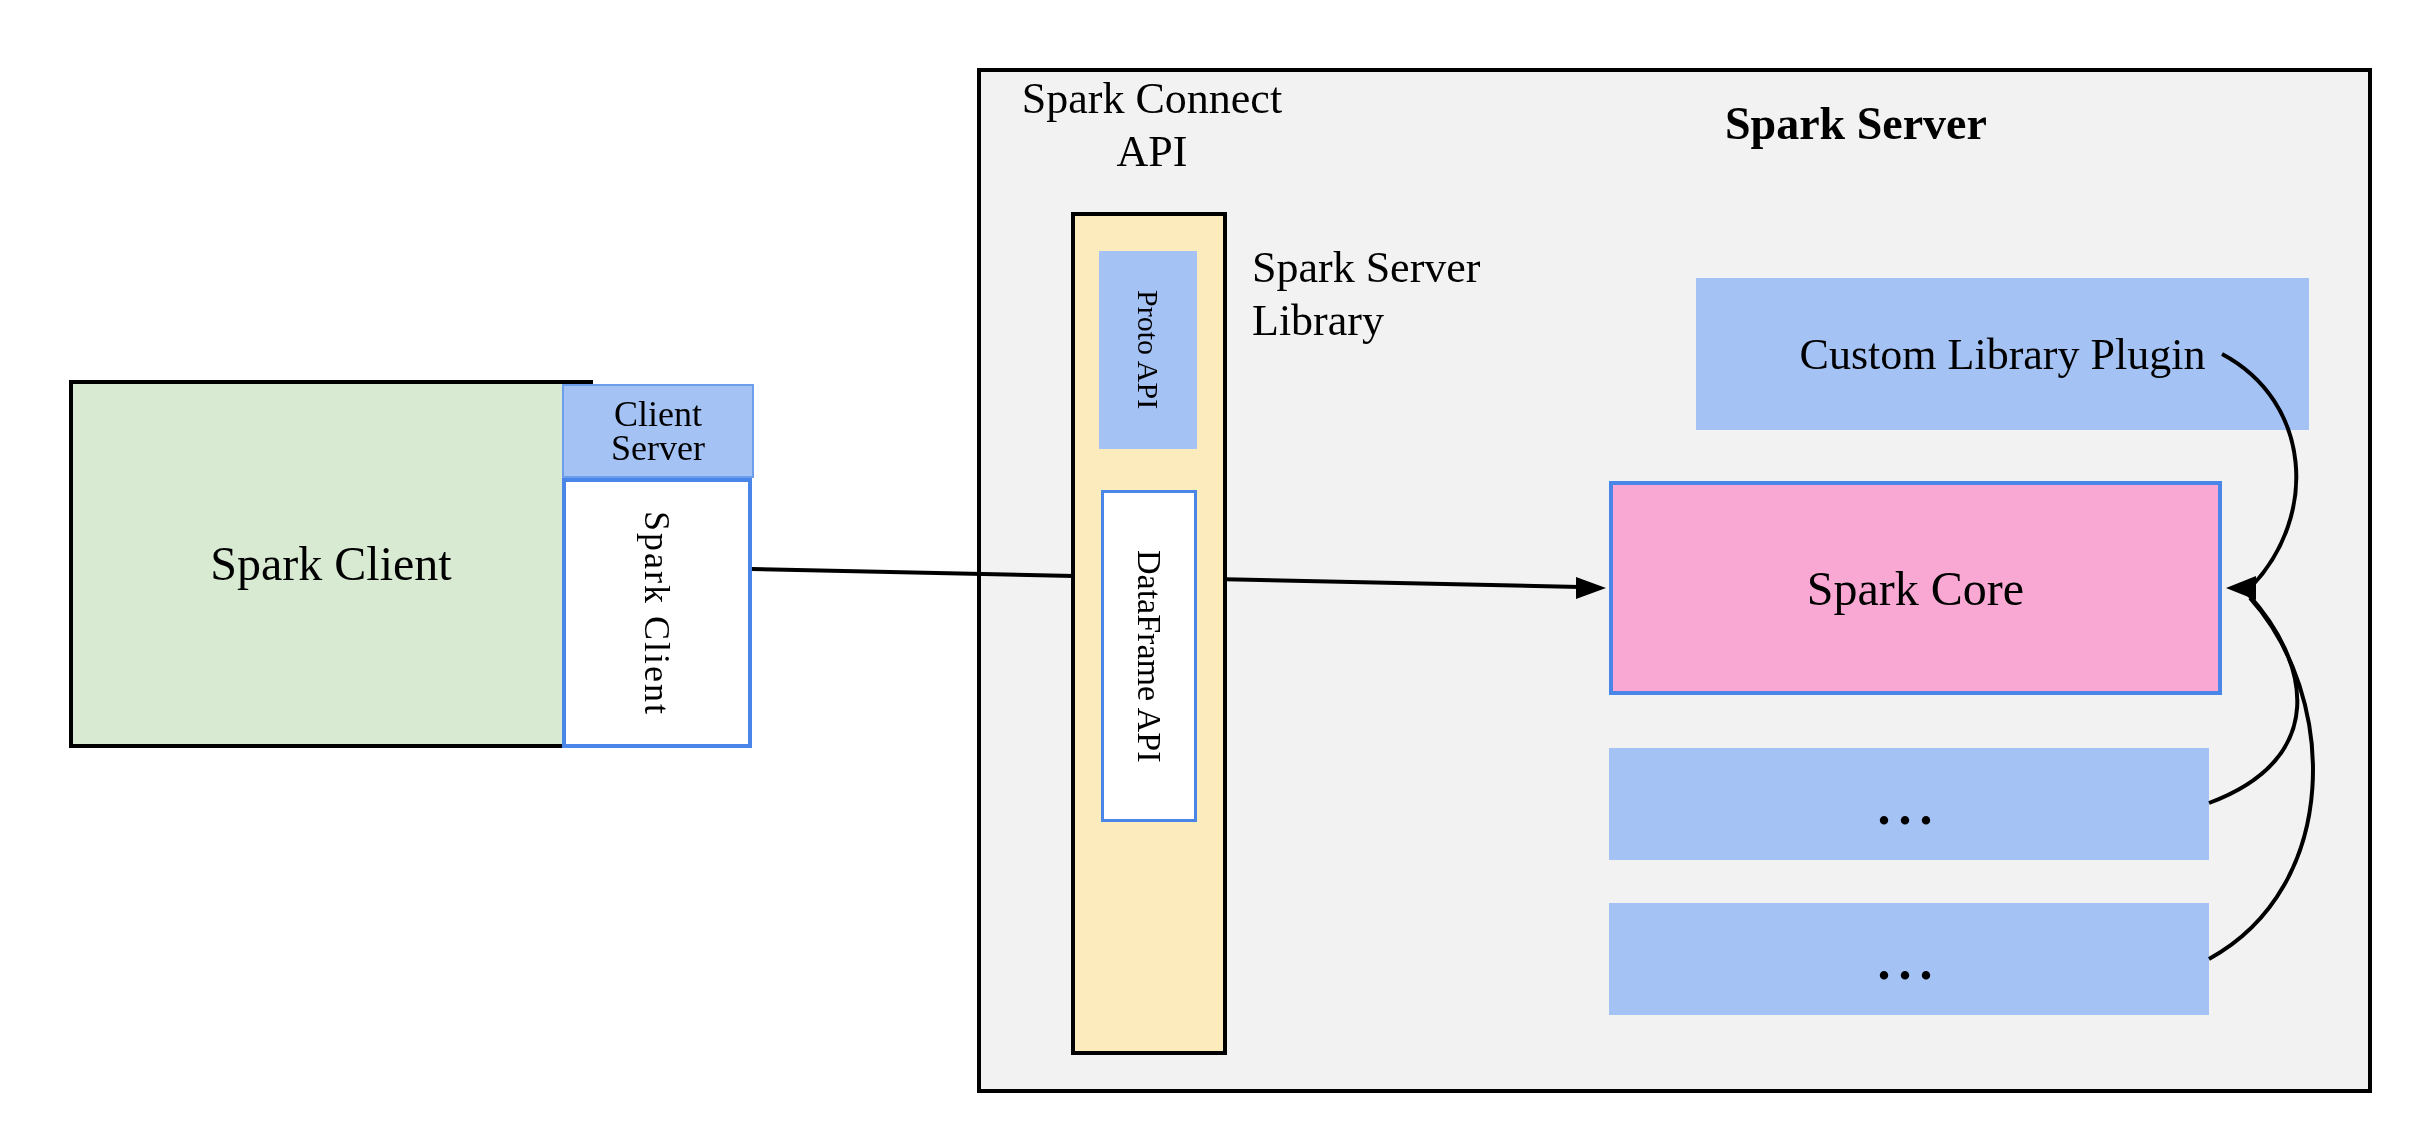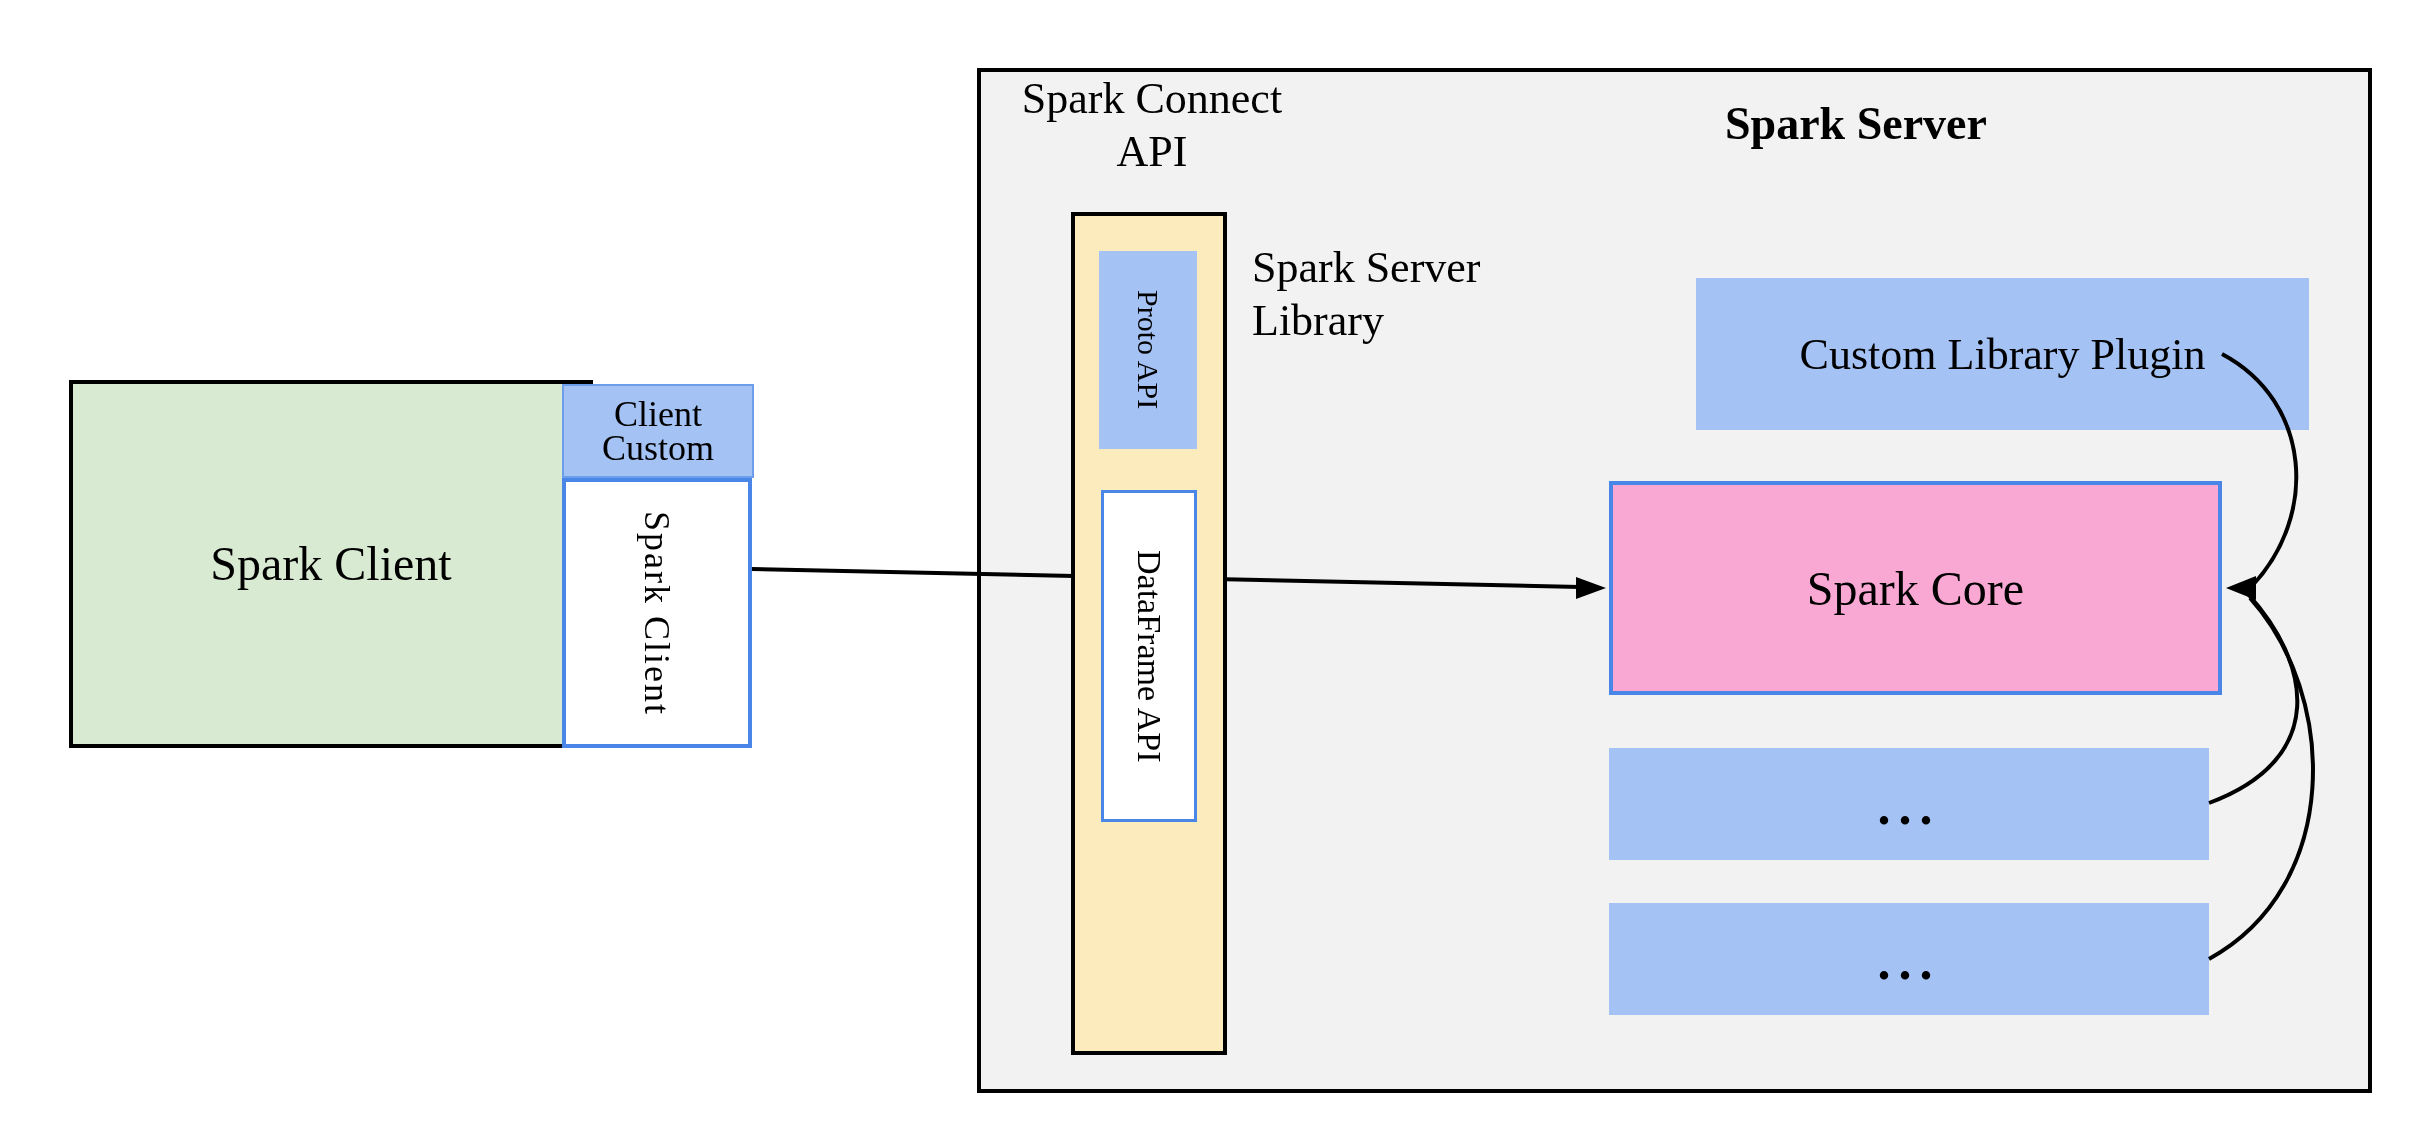--- a/index.html
+++ b/index.html
@@ -78,21 +78,21 @@
 
 <div class="abs center green-box">
   <div>
     <div>Spark Client</div>
   </div>
 </div>
 
 <div class="abs center pkg-box">
   <div>
     <div>Client</div>
-    <div>Custom</div>
+    <div>Server</div>
   </div>
 </div>
 
 <div class="abs center spark-client-box">
   <span class="vtext">Spark Client</span>
 </div>
 
 <div class="abs connect-label">
   <div>Spark Connect</div>
   <div>API</div>

